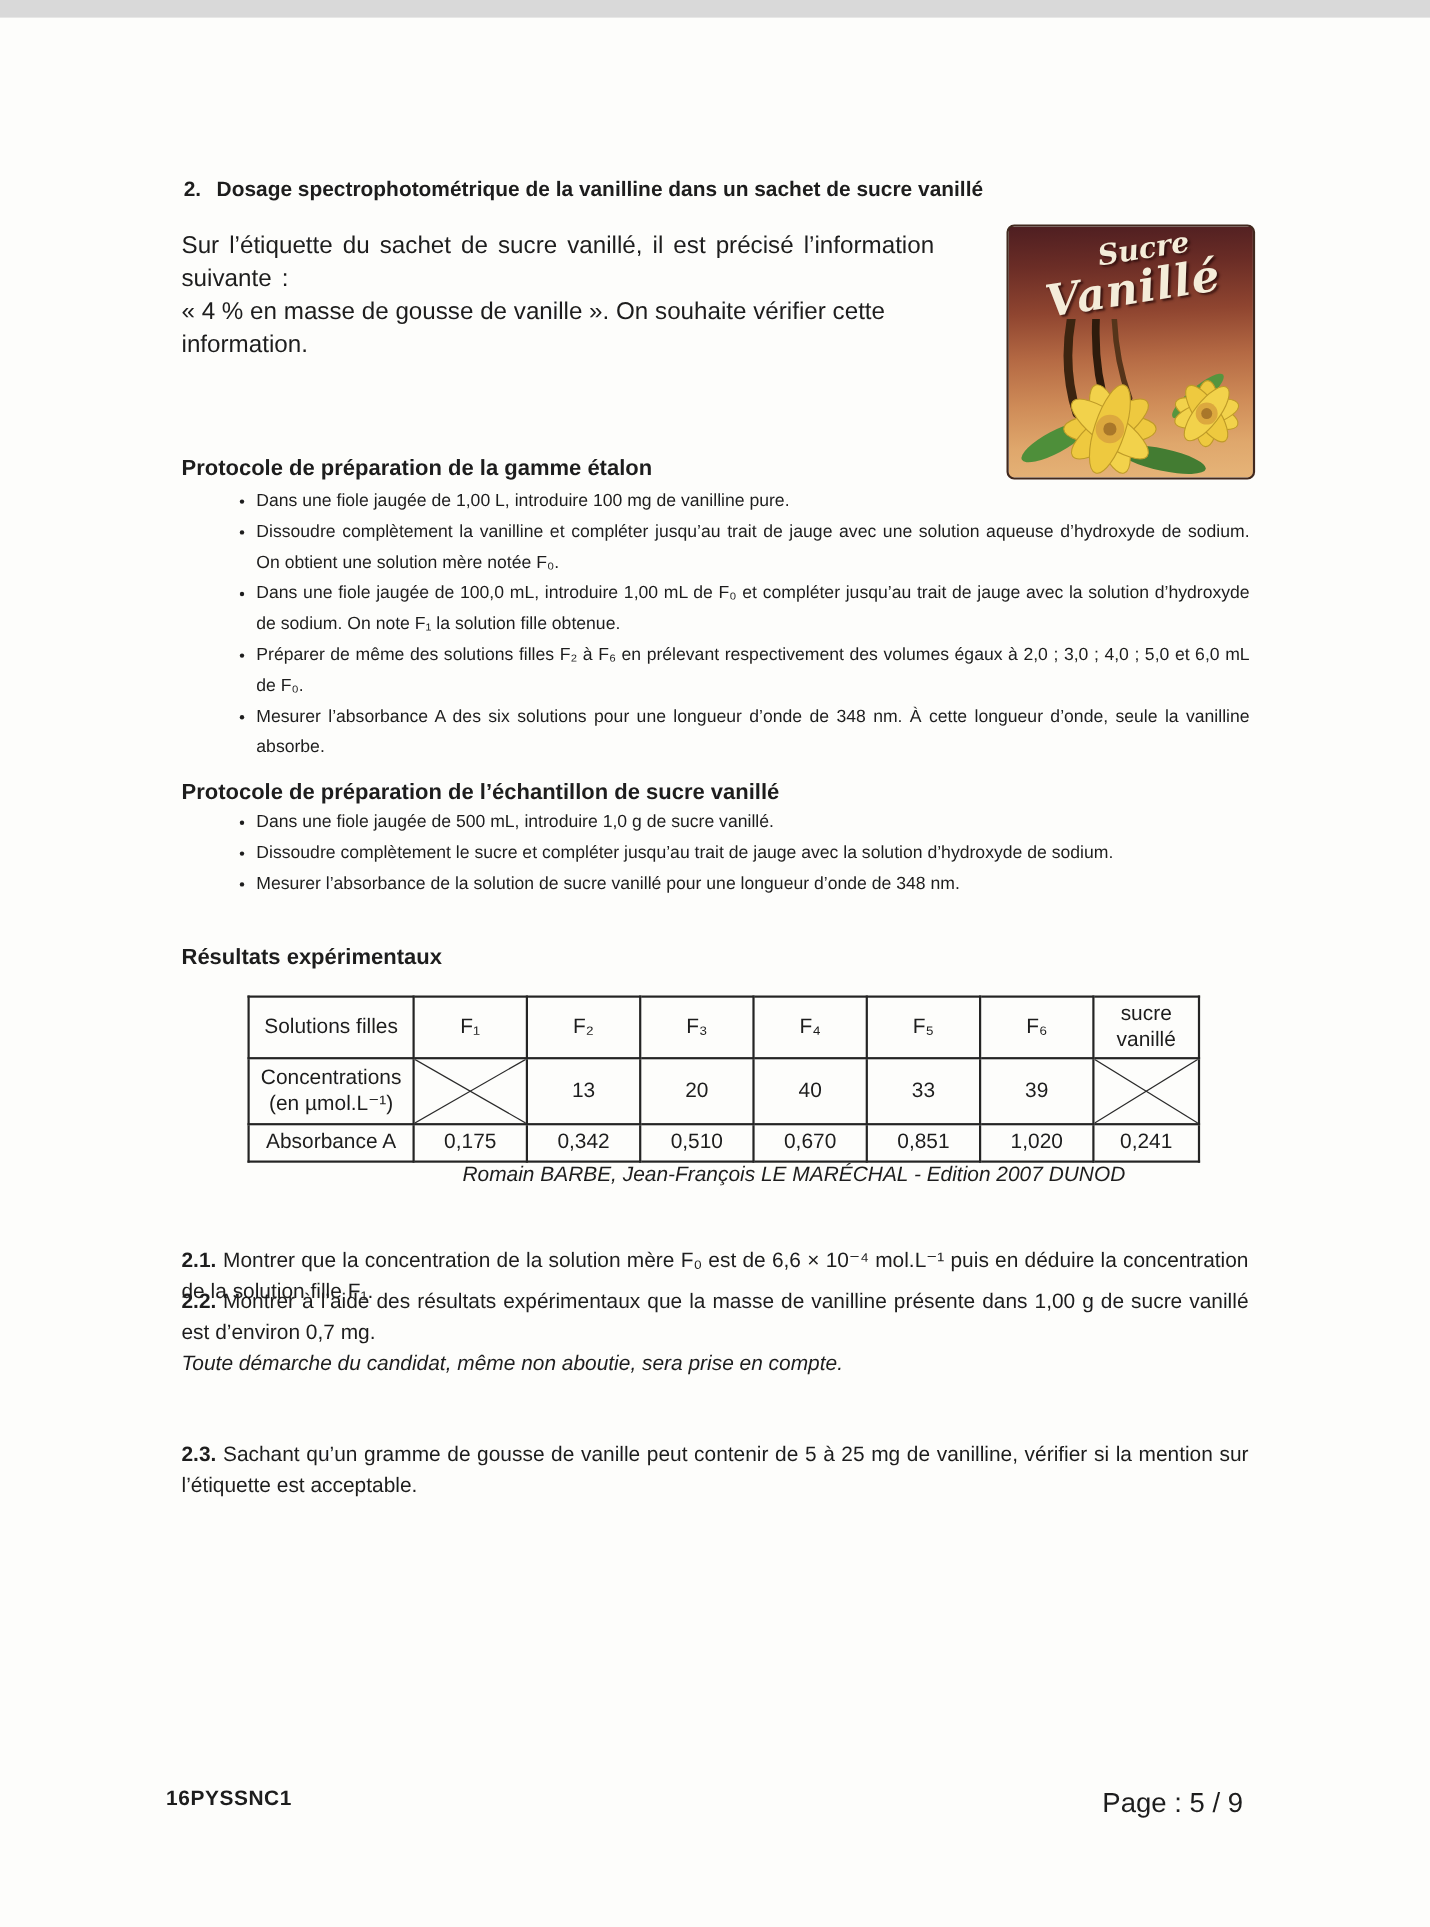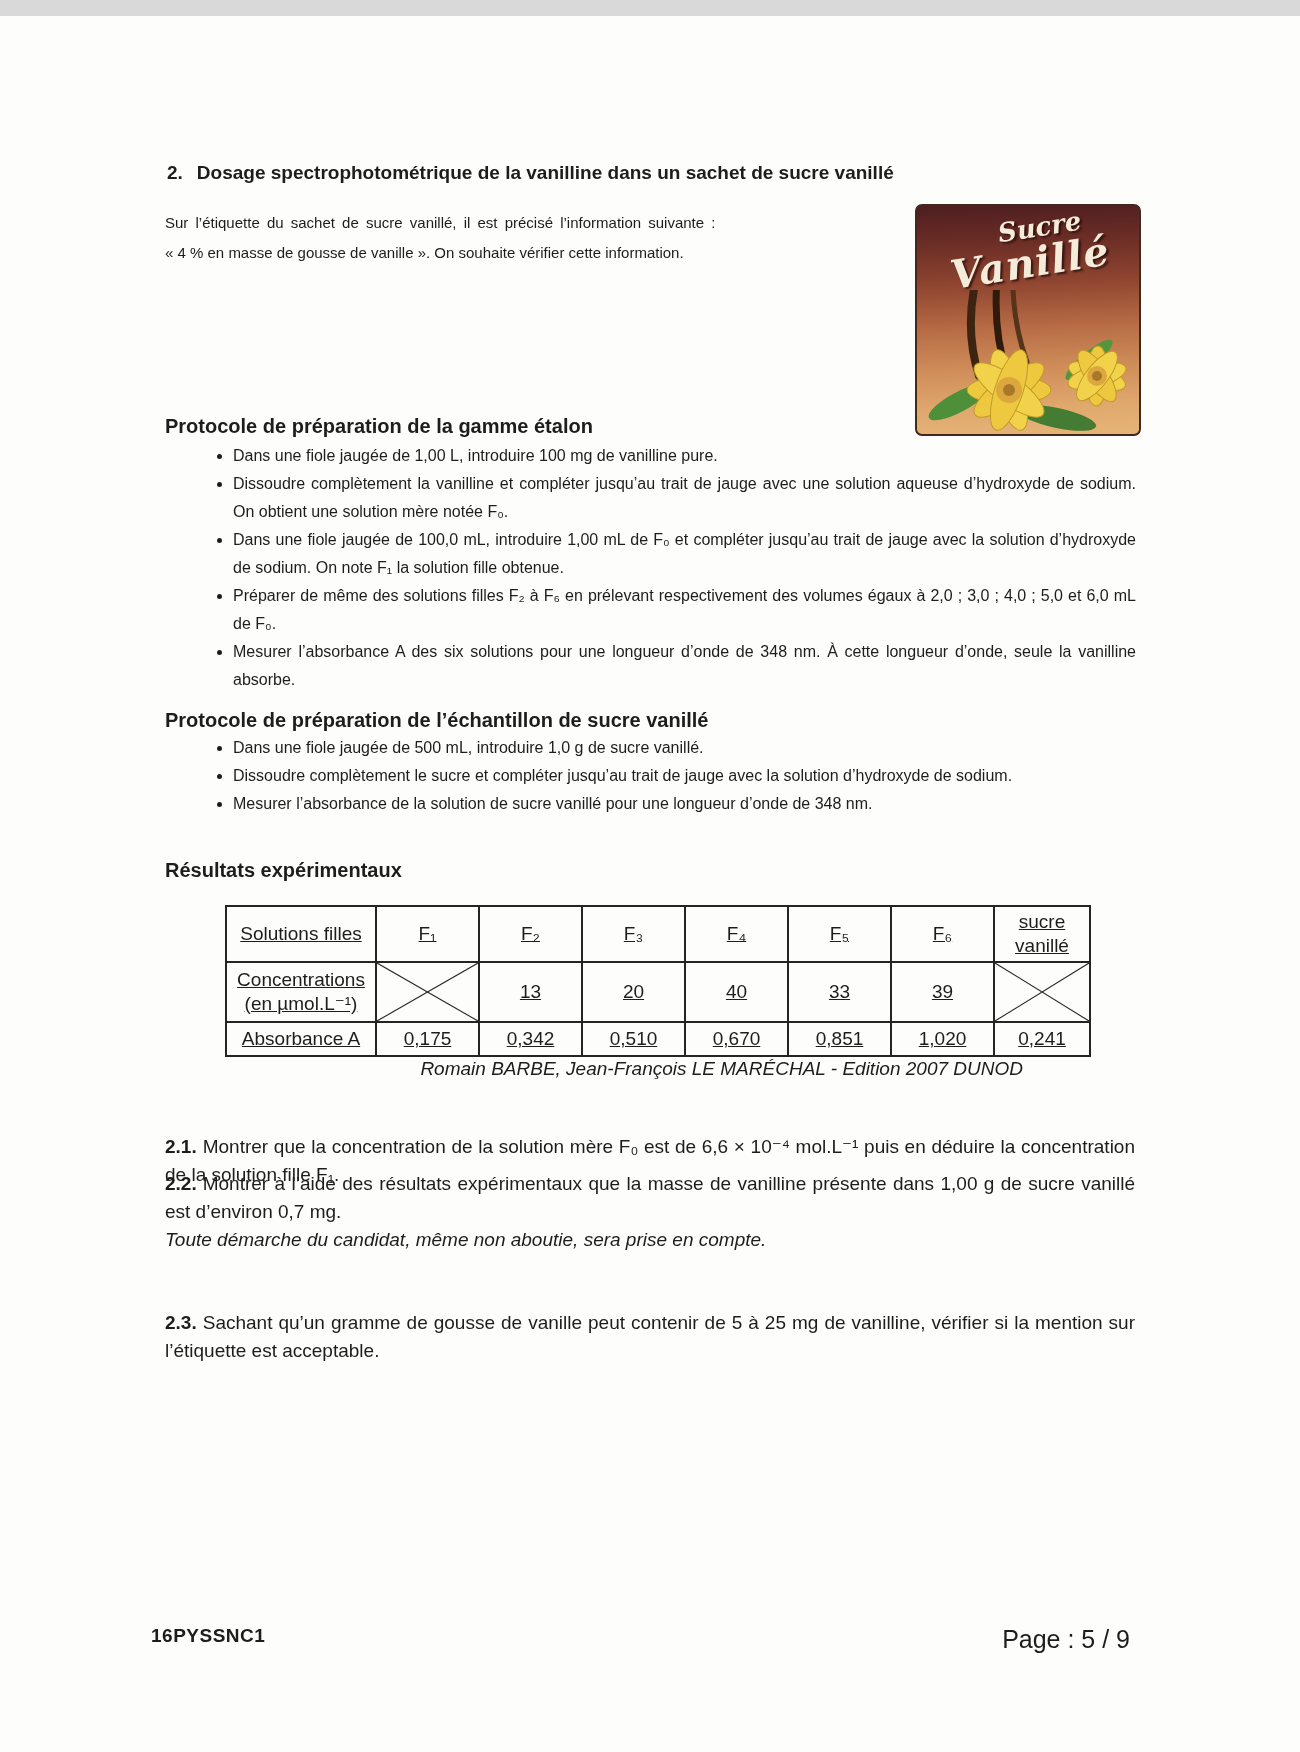--- a/index.html
+++ b/index.html
@@ -11,21 +11,21 @@
     font-family:"Liberation Sans","DejaVu Sans",sans-serif;
     color:#1d1d1d;
     overflow:hidden;
   }
 
   
   .doc-title{position:absolute;left:167px;top:146px;font-size:19px;font-weight:bold;}
   .doc-title .num{margin-right:14px;}
 
   
-  .intro{position:absolute;left:165px;top:192px;font-size:15px;line-height:30px;width:760px;}
+  .intro{position:absolute;left:165px;top:192px;font-size:22px;line-height:30px;width:760px;}
   .intro .l1{word-spacing:3px;}
 
   
   .package{
     position:absolute;left:915px;top:188px;width:222px;height:228px;
     border:2px solid #41291e;border-radius:7px;
     background:linear-gradient(178deg,#4e1e21 0%,#6b2d26 16%,#8f4530 34%,#b56a44 52%,#cf8c58 70%,#dfa76c 86%,#e6b478 100%);
     overflow:hidden;
   }
   .package-title{
@@ -51,21 +51,21 @@
   
   ul.bullets{position:absolute;margin:0;padding:0 0 0 68px;list-style:disc outside;
              font-size:16px;text-align:justify;width:903px;}
   #list-gamme{left:165px;top:426px;line-height:28px;}
   #list-ech{left:165px;top:718px;line-height:28px;}
   ul.bullets li{margin:0;}
   ul.bullets li::marker{font-size:15px;}
 
   
   table.results{position:absolute;left:225px;top:889px;border-collapse:collapse;
-                font-size:19px;color:#1d1d1d;table-layout:fixed;text-decoration:underline;}
+                font-size:19px;color:#1d1d1d;table-layout:fixed;}
   table.results td{border:2px solid #242424;text-align:center;vertical-align:middle;
                    padding:1px 2px;line-height:1.25;}
   table.results tr.r1 td{height:52px;}
   table.results tr.r2 td{height:56px;}
   table.results tr.r3 td{height:30px;}
   td.crossed{position:relative;padding:0;}
   td.crossed svg{position:absolute;inset:0;width:100%;height:100%;display:block;}
 
   
   .citation{position:absolute;left:300px;top:1039px;width:723px;text-align:right;

